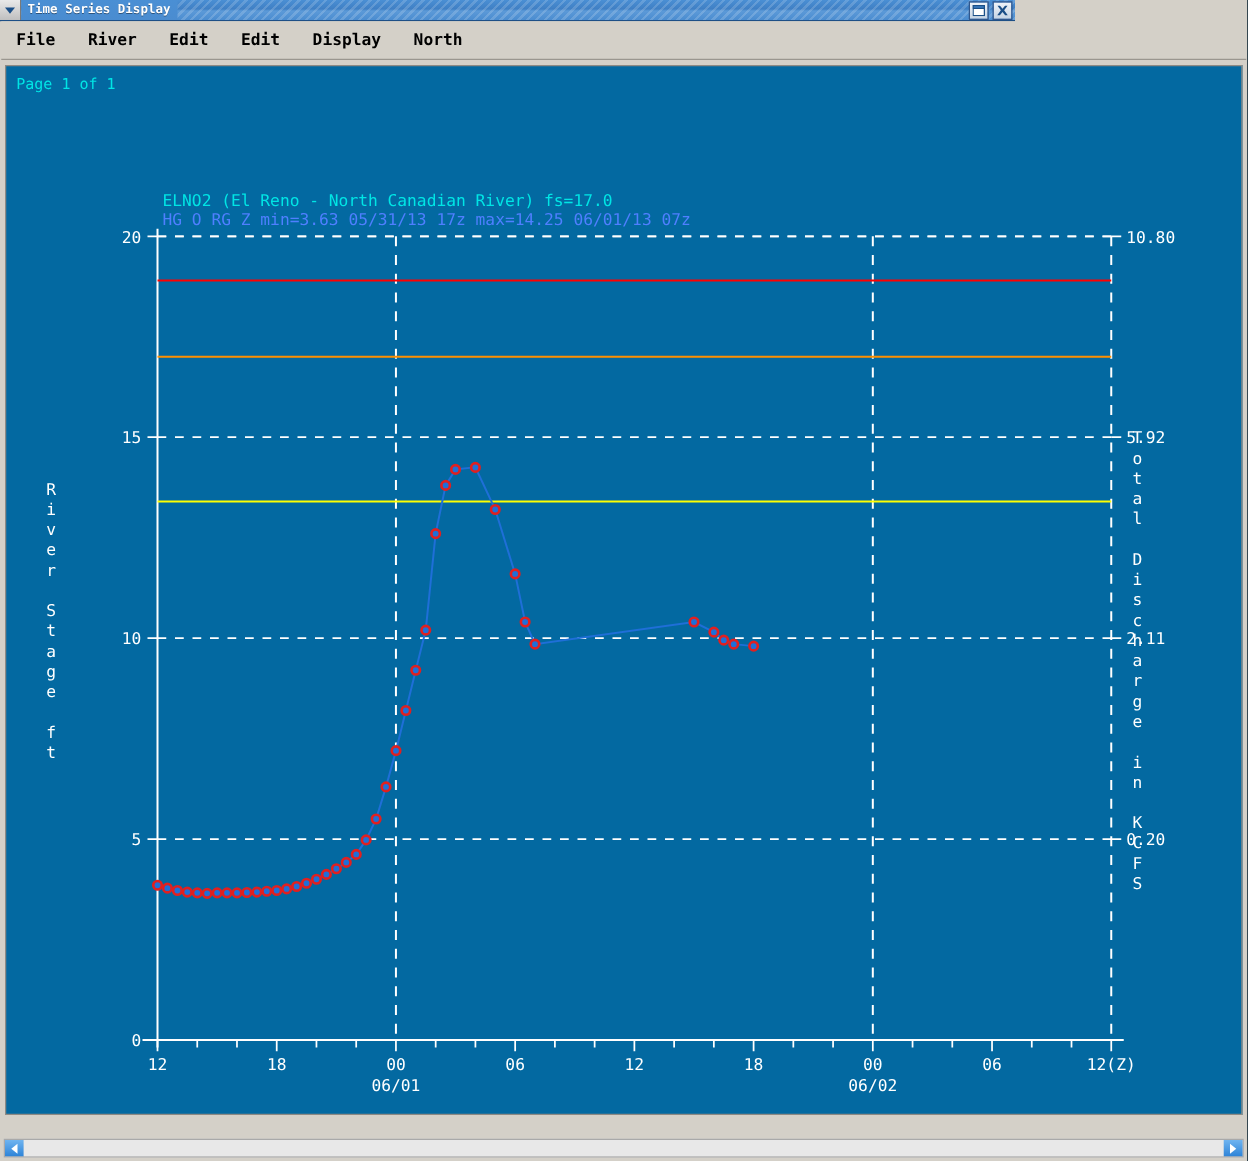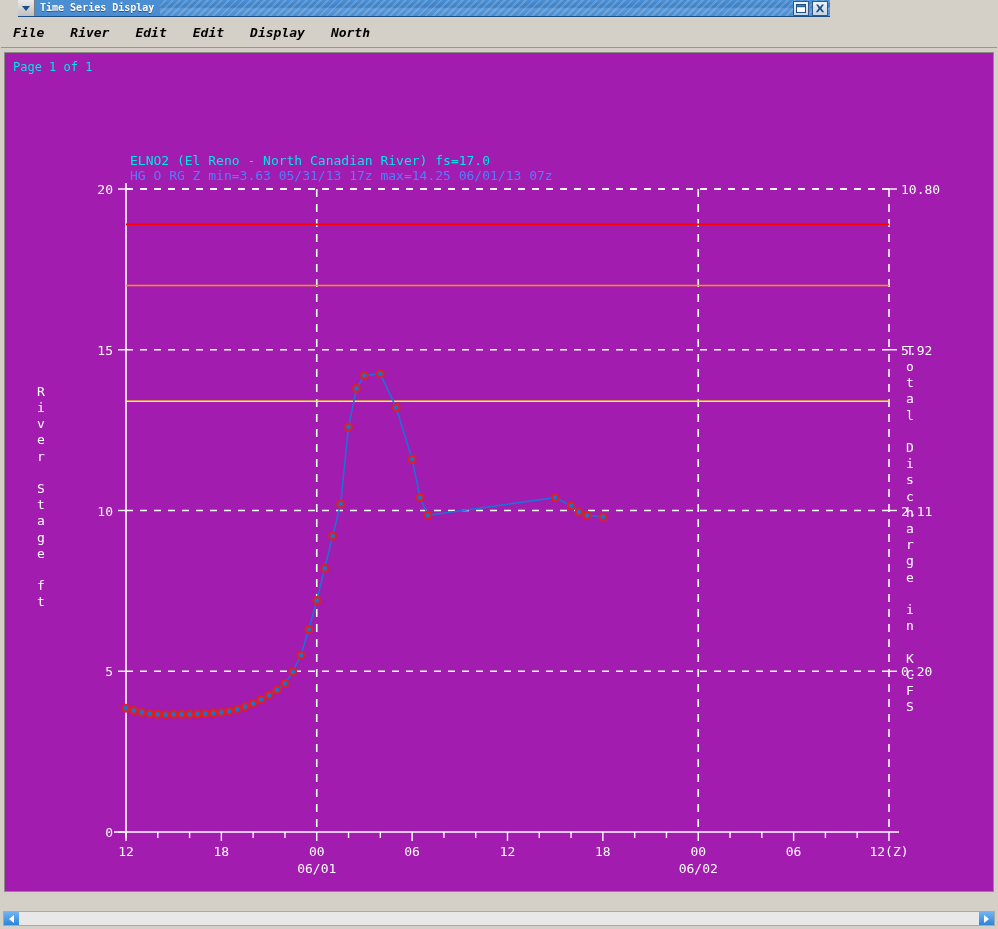--- a/index.html
+++ b/index.html
@@ -14,21 +14,20 @@
     overflow: hidden;
   }
 
   
   .titlebar {
     position: absolute; left: 0; top: 0;
     width: 812px; height: 16px;
     background: linear-gradient(to bottom, #4a8fd4 0%, #3f7fc4 45%, #5c9ad8 55%, #4a8cd0 100%);
     display: flex; align-items: flex-end;
     border-bottom: 1px solid #1d4f86;
-    margin-left: 18px;
   }
   .titlebar-stripes {
     position: absolute; left: 0; top: 0; right: 0; bottom: 0;
     background-image: repeating-linear-gradient(
       -45deg, rgba(255,255,255,.16) 0 2px, rgba(255,255,255,0) 2px 5px);
     pointer-events: none;
   }
   .win-menu-btn {
     position: relative; z-index: 2;
     width: 16px; height: 16px;
@@ -73,29 +72,28 @@
     padding-left: 12px;
     box-sizing: border-box;
   }
   .menu-item {
     color: #000; font-size: 13px; font-weight: bold;
     font-family: "DejaVu Sans Mono", monospace;
     padding: 2px 12px 2px 0;
     margin-right: 14px;
     white-space: nowrap;
     cursor: default;
-    font-style: italic;
   }
   .menu-item:last-child { margin-right: 0; }
 
   
   .canvas-wrap {
     position: absolute; left: 4px; top: 52px;
     width: 990px; height: 840px;
-    background: #a21caf;
+    background: #0369a1;
     border: 1px solid #8e8a84;
     box-sizing: border-box;
     overflow: hidden;
   }
   .plot-svg { display: block; }
   .page-label {
     position: absolute; left: 8px; top: 7px;
     color: #00e5e5; font-size: 12px;
     font-family: "DejaVu Sans Mono", monospace;
     white-space: pre;

